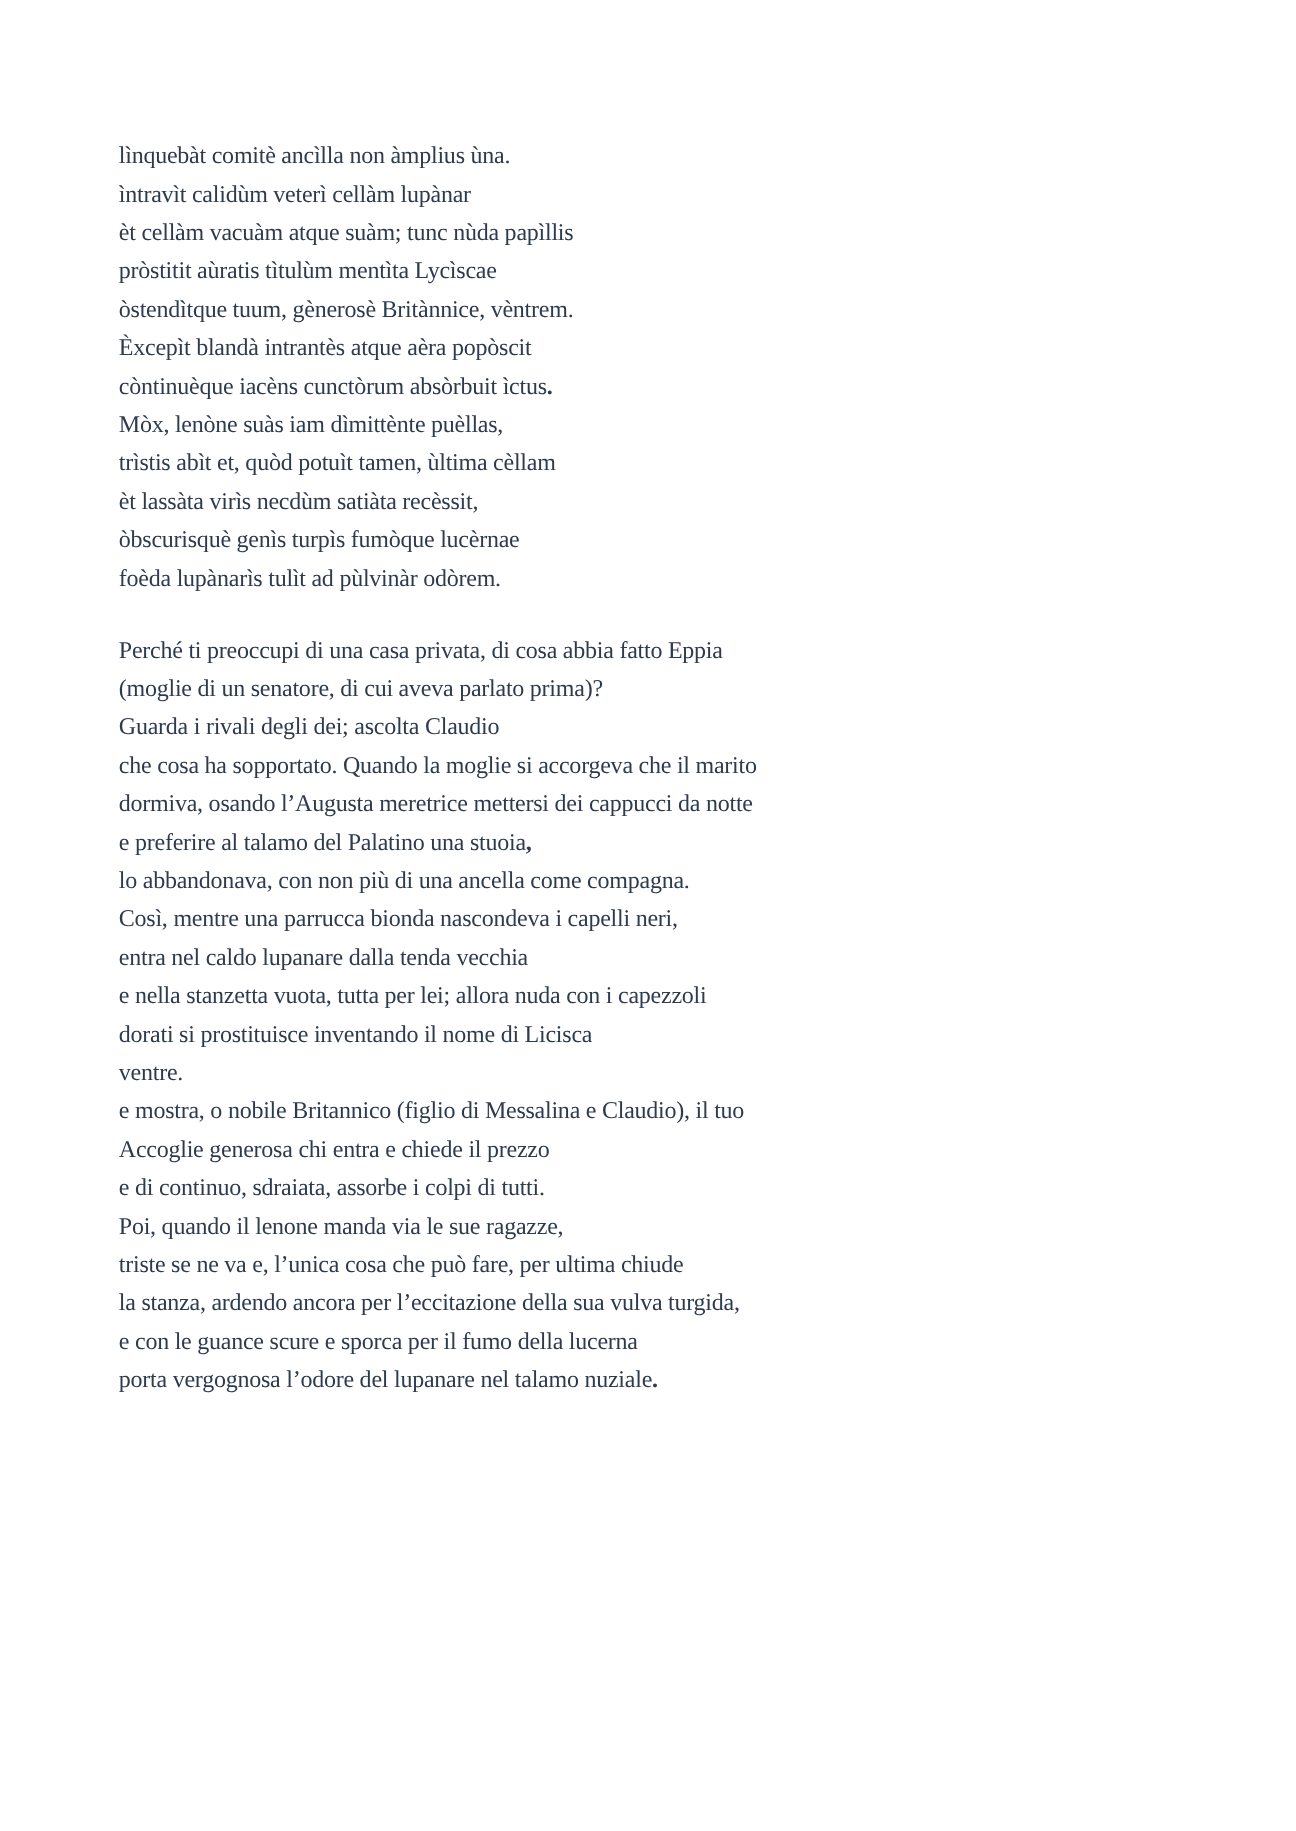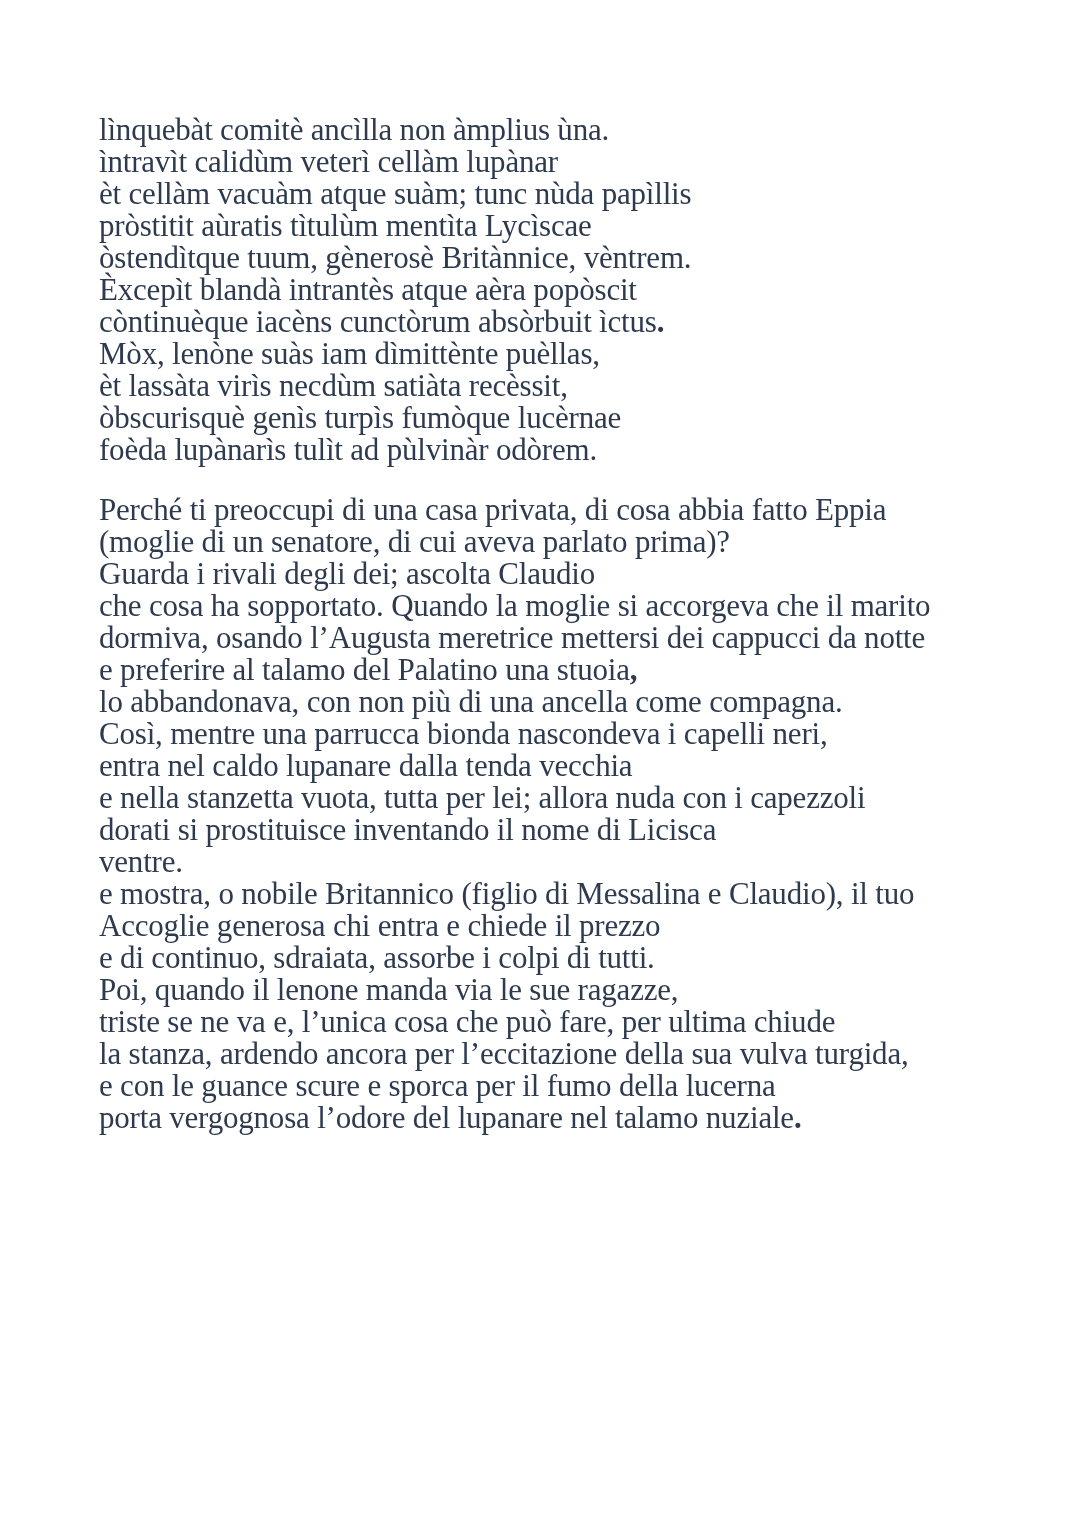--- a/index.html
+++ b/index.html
@@ -8,21 +8,21 @@
     background: #ffffff;
   }
   .page {
     position: relative;
     width: 1080px;
     height: 1526px;
     box-sizing: border-box;
     padding: 114px 40px 0 99px;
     background: #ffffff;
     font-family: "Liberation Serif", "DejaVu Serif", serif;
-    font-size: 31px;
+    font-size: 20px;
     line-height: 32px;
     letter-spacing: -0.2px;
     overflow: hidden;
   }
   .verse-block { margin: 0; }
   .translation-block { margin-top: 28px; }
   .line { height: 32px; white-space: pre; }
   .line b { font-weight: 700; }
 </style>
 </head>
@@ -31,20 +31,21 @@
 <main class="page" style="color: rgb(46, 59, 79); background: rgb(255, 255, 255);">
   <section class="verse-block">
       <div class="line"><span>lìnquebàt comitè ancìlla non àmplius ùna.</span></div>
       <div class="line"><span>ìntravìt calidùm veterì cellàm lupànar</span></div>
       <div class="line"><span>èt cellàm vacuàm atque suàm; tunc nùda papìllis</span></div>
       <div class="line"><span>pròstitit aùratis tìtulùm mentìta Lycìscae</span></div>
       <div class="line"><span>òstendìtque tuum, gènerosè Britànnice, vèntrem.</span></div>
       <div class="line"><span>Èxcepìt blandà intrantès atque aèra popòscit</span></div>
       <div class="line"><span>còntinuèque iacèns cunctòrum absòrbuit ìctus</span><b>.</b></div>
       <div class="line"><span>Mòx, lenòne suàs iam dìmittènte puèllas,</span></div>
+      <div class="line"><span>trìstis abìt et, quòd potuìt tamen, ùltima cèllam</span></div>
       <div class="line"><span>èt lassàta virìs necdùm satiàta recèssit,</span></div>
       <div class="line"><span>òbscurisquè genìs turpìs fumòque lucèrnae</span></div>
       <div class="line"><span>foèda lupànarìs tulìt ad pùlvinàr odòrem.</span></div>
     </section>
   <section class="translation-block">
       <div class="line"><span>Perché ti preoccupi di una casa privata, di cosa abbia fatto Eppia</span></div>
       <div class="line"><span>(moglie di un senatore, di cui aveva parlato prima)?</span></div>
       <div class="line"><span>Guarda i rivali degli dei; ascolta Claudio</span></div>
       <div class="line"><span>che cosa ha sopportato. Quando la moglie si accorgeva che il marito</span></div>
       <div class="line"><span>dormiva, osando l’Augusta meretrice mettersi dei cappucci da notte</span></div>

